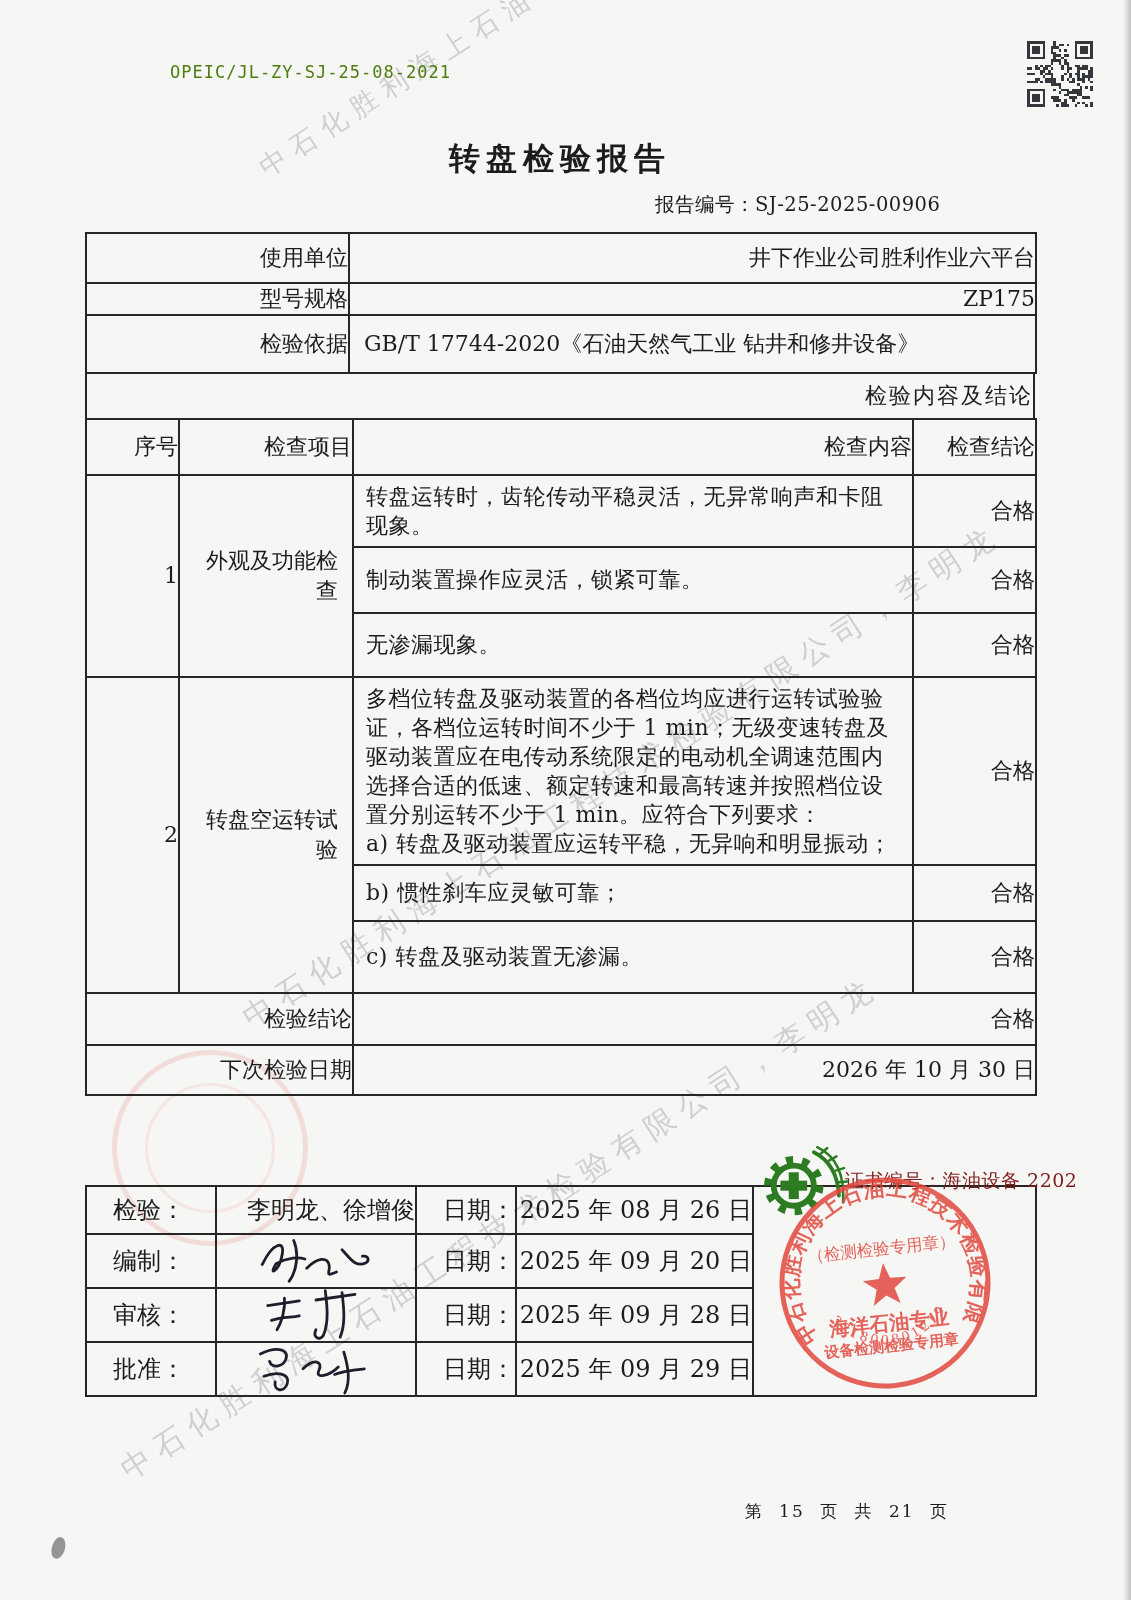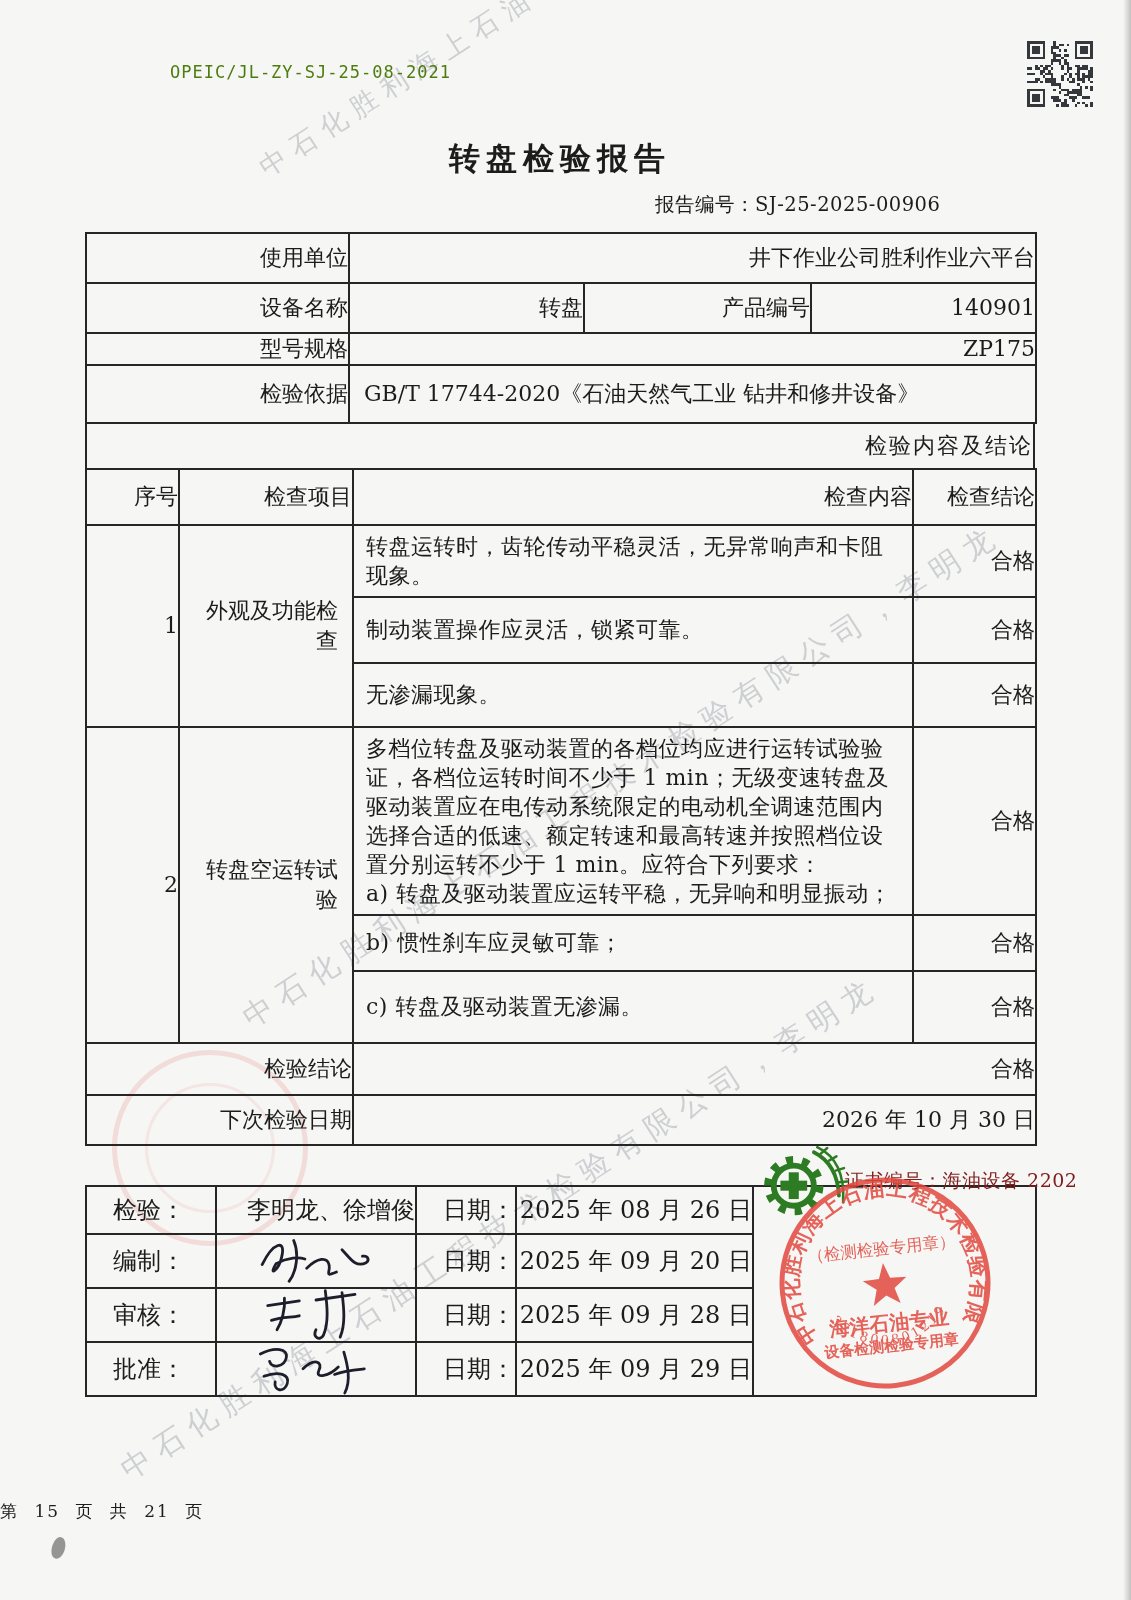--- a/index.html
+++ b/index.html
@@ -46,21 +46,21 @@
   .sign-wrap { position:absolute; left:85px; top:1185px; width:950px; z-index:2; }
   .sign-wrap td { font-size:24px; }
   .sign-label { text-align:left; padding-left:26px; }
   .sig-svg { display:block; margin:-4px auto 0 auto; height:56px; }
   
   .cert-line { position:absolute; left:845px; top:1168px; font-size:19px; letter-spacing:.5px;
     z-index:3; color:#7f1d1d; white-space:nowrap; }
   .green-emblem { position:absolute; left:762px; top:1140px; z-index:4; }
   .red-stamp { position:absolute; left:772px; top:1170px; width:226px; height:226px;
     transform:rotate(-6deg); z-index:4; opacity:.85; }
-  .footer { position:absolute; left:0; top:1500px; width:949px; text-align:left;
+  .footer { position:absolute; left:0; top:1500px; width:949px; text-align:right;
     font-size:17px; letter-spacing:2px; word-spacing:8px; z-index:2; }
 </style>
 </head>
 <body>
 
 <div class="page">
 
   <div class="edge-shadow"></div>
   <div class="smudge"></div>
   <div class="wm wm1">中石化胜利海上石油</div>
@@ -262,26 +262,20 @@
           <col style="width:263px">
           <col style="width:235px">
           <col style="width:227px">
           <col style="width:225px">
         </colgroup>
       <tbody>
           <tr style="height:50px">
         <td>使用单位</td>
         <td colspan="3">井下作业公司胜利作业六平台</td>
       </tr>
-      <tr style="height:50px">
-        <td>设备名称</td>
-        <td>转盘</td>
-        <td>产品编号</td>
-        <td>140901</td>
-      </tr>
       <tr style="height:30px">
         <td>型号规格</td>
         <td colspan="3">ZP175</td>
       </tr>
       <tr style="height:58px">
         <td>检验依据</td>
         <td colspan="3" class="basis">GB/T 17744-2020《石油天然气工业 钻井和修井设备》</td>
       </tr>
     </tbody>
       </table>

